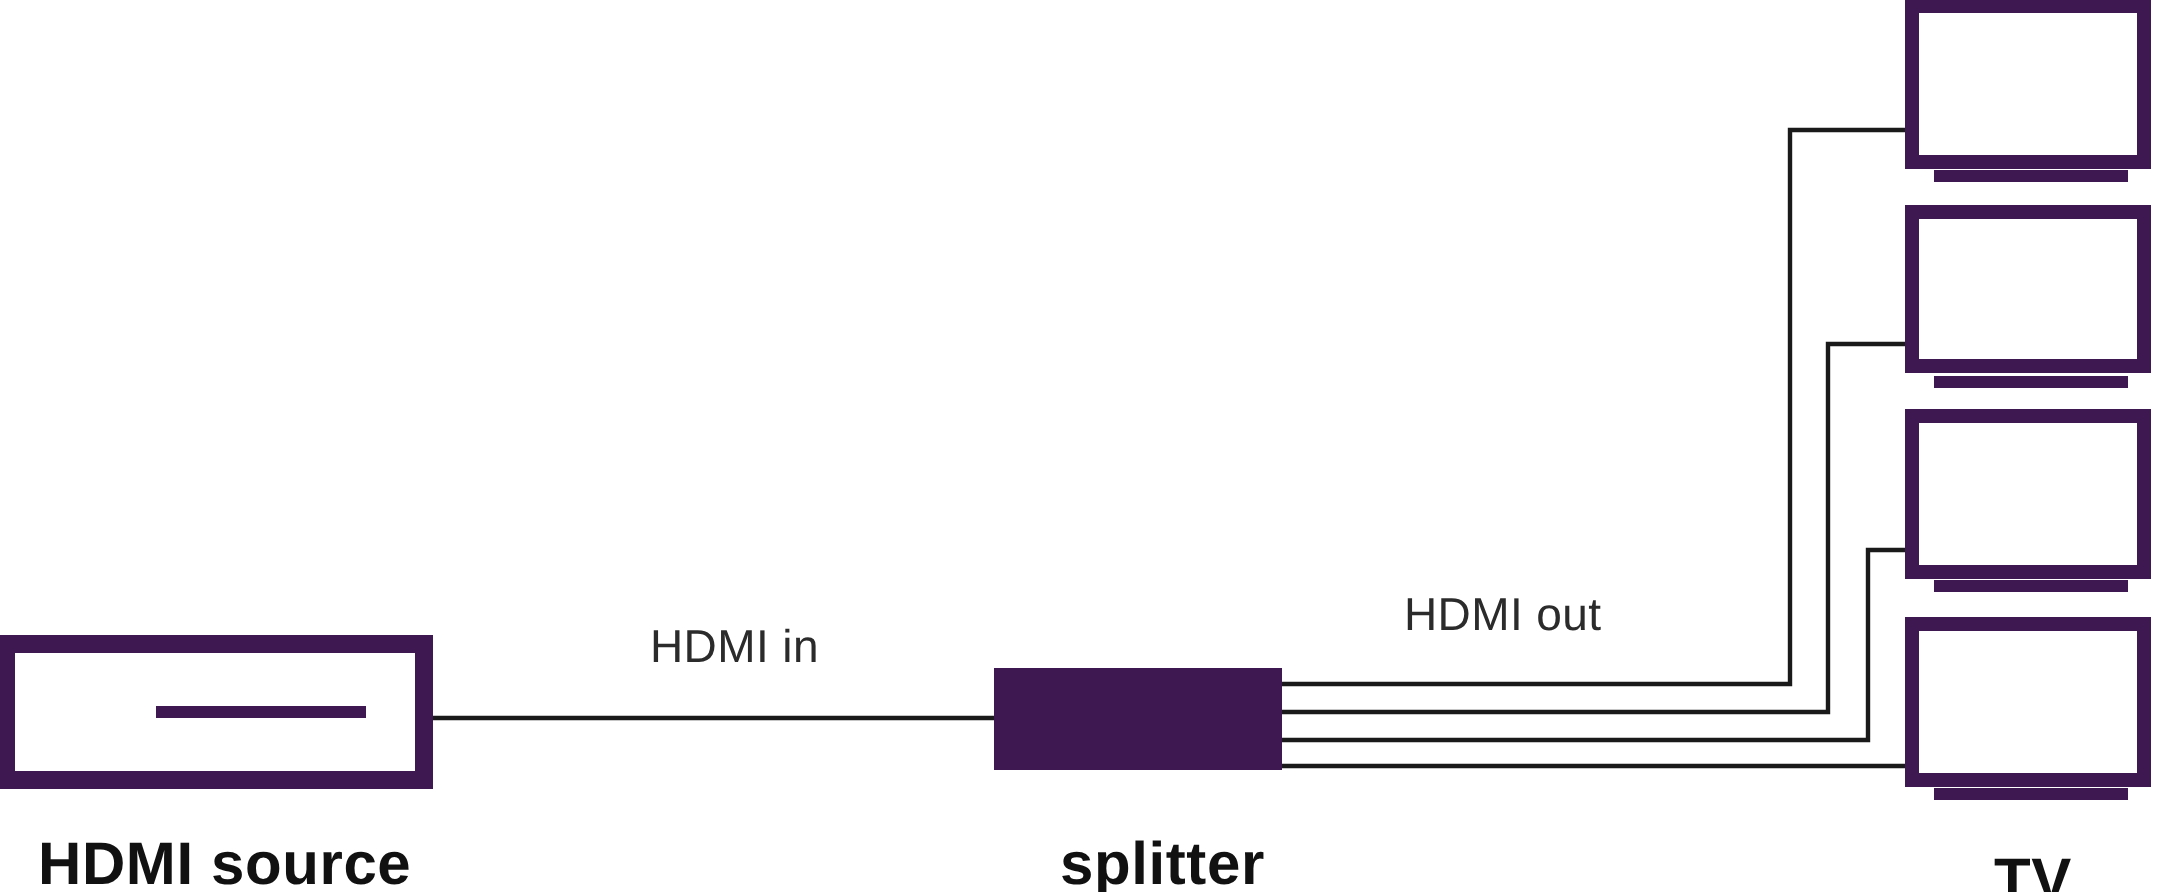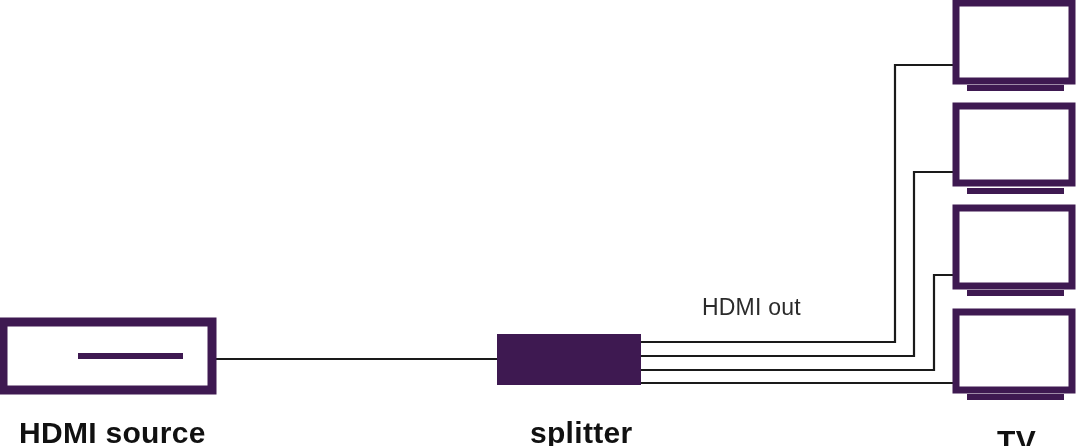--- a/index.html
+++ b/index.html
@@ -92,20 +92,21 @@
       <rect x="967" y="290" width="97" height="6" fill="#3E1951"></rect>
     </g>
 
     <g>
       <rect x="956" y="312" width="116" height="78" fill="#ffffff" stroke="#3E1951" stroke-width="7"></rect>
       <rect x="967" y="394" width="97" height="6" fill="#3E1951"></rect>
     </g>
 
   </svg>
 
+  <div class="lbl" id="label-hdmi-in">HDMI in</div>
 
   <div class="lbl" id="label-hdmi-out">HDMI out</div>
 
   <div class="lbl-bold" id="label-source">HDMI source</div>
 
   <div class="lbl-bold" id="label-splitter">splitter</div>
 
   <div class="lbl-bold" id="label-tv">TV</div>
 
 </div>

